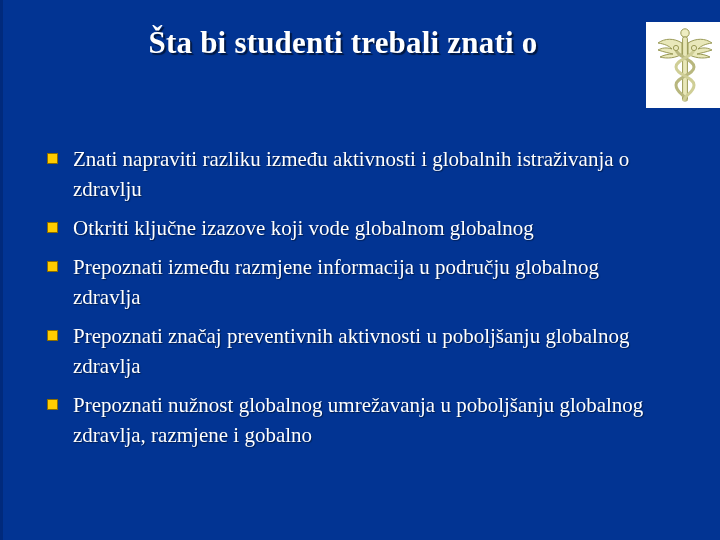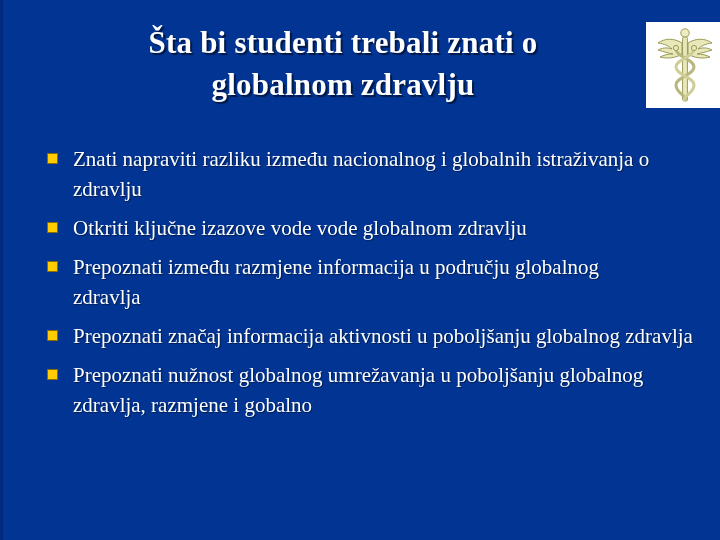--- a/index.html
+++ b/index.html
@@ -89,21 +89,20 @@
   .b-wide4 { max-width: 620px; }
   .b-wide5 { max-width: 660px; }
 </style>
 </head>
 <body>
 
 <div id="slide">
 
   <div id="title-block">
     <div class="title-line">Šta bi studenti trebali znati o</div>
-    <div class="title-line">globalnom zdravlju</div>
   </div>
 
   <div id="logo-card">
     <span>
       <svg width="58" height="80" viewBox="0 0 58 80" xmlns="http://www.w3.org/2000/svg">
         <g fill="none" stroke="#9a9a57" stroke-width="1">
 
           <circle cx="29" cy="8" r="4.2" fill="#eeedc2"></circle>
 
           <rect x="26.6" y="12" width="4.8" height="64" rx="1.6" fill="#e9e8ba"></rect>
@@ -122,36 +121,36 @@
           <circle cx="38" cy="23" r="2.6" fill="#e9e8ba"></circle>
         </g>
       </svg>
     </span>
   </div>
 
   <div id="bullet-list">
 
     <div class="bullet-item">
       <span class="bullet-marker"></span>
-      <span class="bullet-text b-wide">Znati napraviti razliku između nacionalnog i globalnih istraživanja o zdravlju</span>
+      <span class="bullet-text b-wide">Znati napraviti razliku između aktivnosti i globalnih istraživanja o zdravlju</span>
     </div>
 
     <div class="bullet-item">
       <span class="bullet-marker"></span>
-      <span class="bullet-text b-wide5">Otkriti ključne izazove vode vode globalnom zdravlju</span>
+      <span class="bullet-text b-wide5">Otkriti ključne izazove koji vode globalnom globalnog</span>
     </div>
 
     <div class="bullet-item">
       <span class="bullet-marker"></span>
       <span class="bullet-text b-wide3">Prepoznati između razmjene informacija u području globalnog zdravlja</span>
     </div>
 
     <div class="bullet-item">
       <span class="bullet-marker"></span>
-      <span class="bullet-text b-wide4">Prepoznati značaj informacija aktivnosti u poboljšanju globalnog zdravlja</span>
+      <span class="bullet-text b-wide4">Prepoznati značaj preventivnih aktivnosti u poboljšanju globalnog zdravlja</span>
     </div>
 
     <div class="bullet-item">
       <span class="bullet-marker"></span>
       <span class="bullet-text b-wide5">Prepoznati nužnost globalnog umrežavanja u poboljšanju globalnog zdravlja,  razmjene i gobalno</span>
     </div>
 
   </div>
 </div>
 

